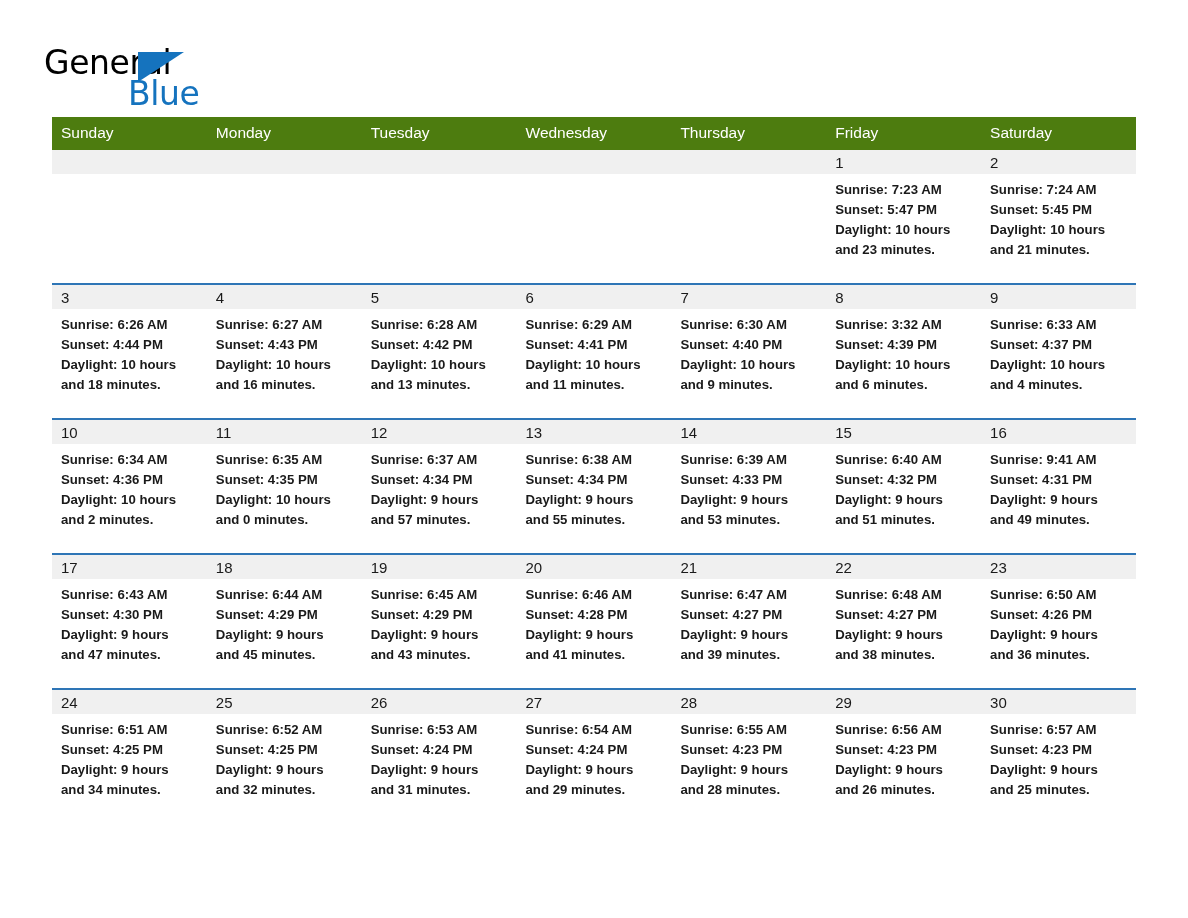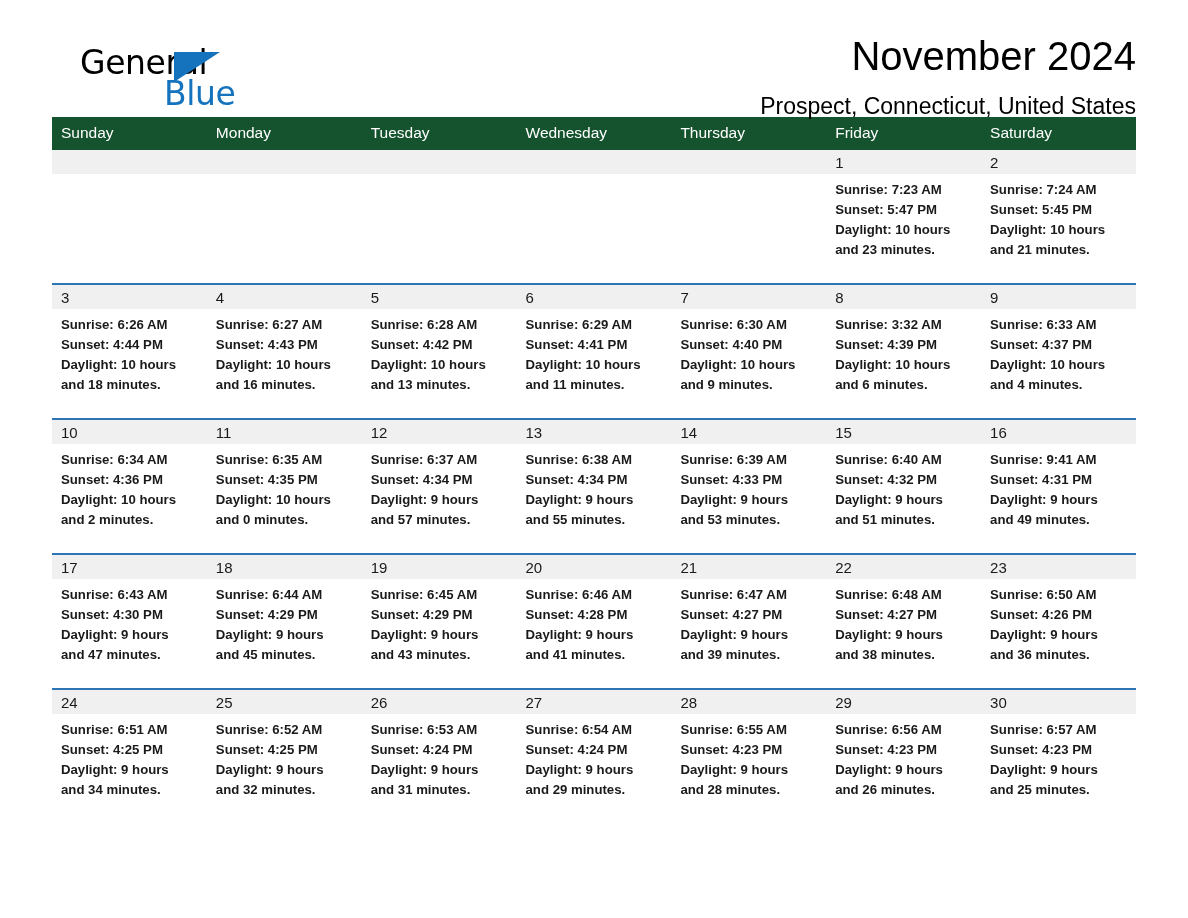--- a/index.html
+++ b/index.html
@@ -19,23 +19,23 @@
   .page {
     position: relative;
     width: 1188px;
     height: 918px;
     padding: 0;
   }
 
   
   .header {
     display: flex;
-    align-items: center;
+    align-items: flex-end;
     justify-content: space-between;
-    padding: 44px 52px 0 80px;
+    padding: 44px 52px 0 44px;
     height: 110px;
   }
   .logo {
     position: relative;
     width: 150px;
     height: 66px;
     line-height: 1;
     user-select: none;
   }
   .logo-general {
@@ -88,21 +88,21 @@
   }
 
   
   .calendar {
     width: 1084px;
     margin: 7px auto 0 auto;
     border-collapse: collapse;
     table-layout: fixed;
   }
   .calendar th {
-    background: #14532d;
+    background: #4d7c0f;
     color: #ffffff;
     font-size: 15.5px;
     font-weight: 400;
     text-align: left;
     padding: 7px 0 8px 9px;
     border: none;
     height: 30px;
   }
   .calendar td {
     width: 154.85px;
@@ -147,24 +147,20 @@
 <div class="page">
 
   <div class="header">
 
     <div class="logo">
       <span class="logo-general">General</span>
       <span class="logo-tri"></span>
       <span class="logo-blue">Blue</span>
     </div>
 
-    <div class="title-block">
-      <h1 class="month-title">November 2024</h1>
-      <p class="location-subtitle">Prospect, Connecticut, United States</p>
-    </div>
 
   </div>
 
   <table class="calendar">
     <thead>
       <tr id="weekday-header-row">
           <th>Sunday</th>
           <th>Monday</th>
           <th>Tuesday</th>
           <th>Wednesday</th>

